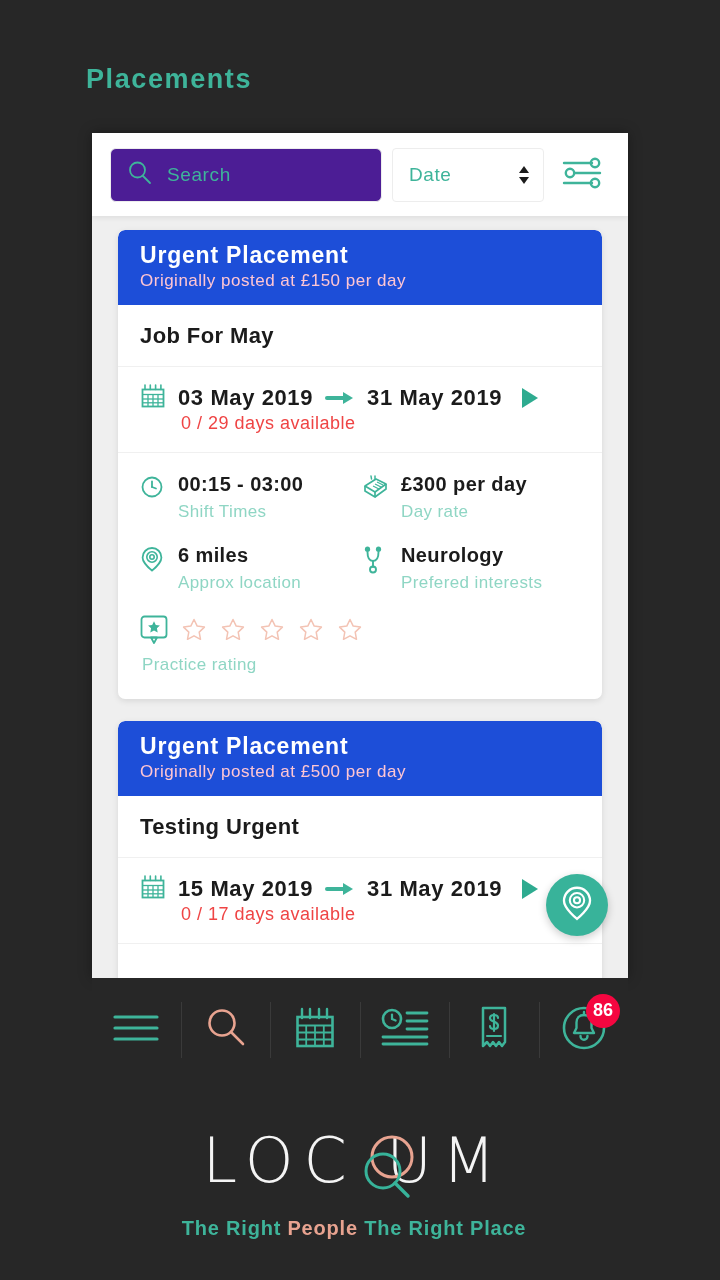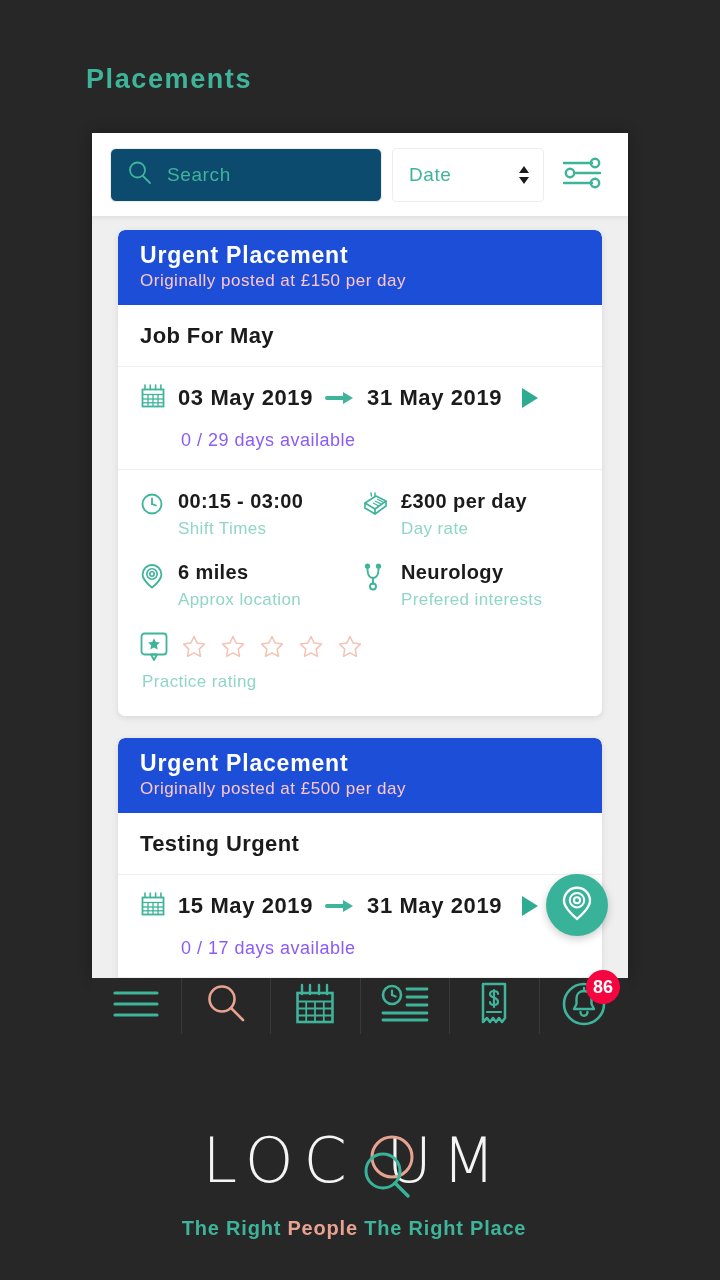--- a/index.html
+++ b/index.html
@@ -45,21 +45,21 @@
   }
   .search-box {
     flex: 1 1 auto;
     height: 54px;
     border: 1px solid #ededed;
     border-radius: 6px;
     display: flex;
     align-items: center;
     padding-left: 16px;
     gap: 14px;
-    background: #0c4a6e;
+    background: #4c1d95;
   }
   .search-box .placeholder {
     color: #3eb49a;
     font-size: 19px;
     letter-spacing: .6px;
   }
   .date-box {
     width: 152px;
     height: 54px;
     border: 1px solid #ededed;
@@ -167,24 +167,24 @@
     border-left:10px solid #3eb49a;
   }
   .play-tri {
     width:0;height:0;
     border-top: 10px solid transparent;
     border-bottom: 10px solid transparent;
     border-left: 16px solid #2eab90;
     margin-left: 8px;
   }
   .days-avail {
-    margin-top: 17px;
+    margin-top: 0;
     margin-left: 41px;
     font-size: 18px;
-    color: #8b5cf6;
+    color: #ef4444;
     letter-spacing: .5px;
   }
 
   .details {
     padding: 20px 22px 24px 22px;
   }
   .det-grid {
     display: grid;
     grid-template-columns: 1fr 1fr;
     row-gap: 22px;
@@ -221,20 +221,21 @@
     z-index: 20;
   }
 
   
   .bottom-nav {
     position: absolute;
     left: 92px; top: 978px;
     width: 536px; height: 103px;
     background: #272727;
     display: flex;
+    align-items: center;
   }
   .nav-item {
     flex: 1 1 0;
     height: 56px;
     display: flex;
     align-items: center;
     justify-content: center;
     position: relative;
     border-right: 1px solid #3a3a3a;
   }

